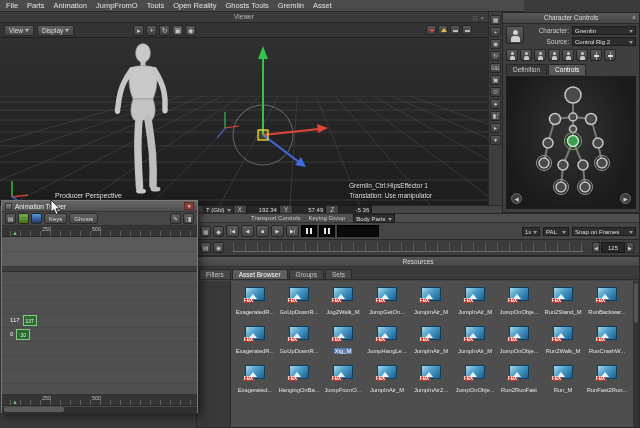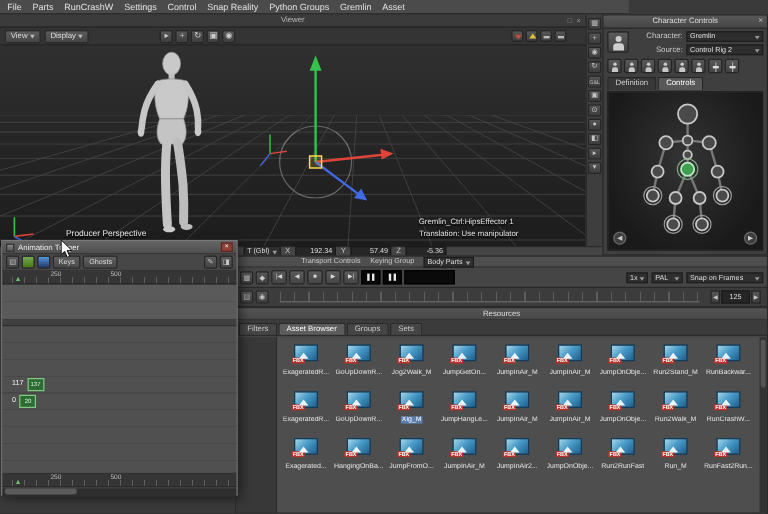--- a/index.html
+++ b/index.html
@@ -196,25 +196,25 @@
   .cursor { position:absolute; left:50px; top:200px; z-index:60; pointer-events:none; }
 </style>
 </head>
 <body>
 
 <div id="stage">
 
   <div class="menubar">
     <span class="menu-item">File</span>
     <span class="menu-item">Parts</span>
-    <span class="menu-item">RunCrashW</span>
-    <span class="menu-item">Settings</span>
-    <span class="menu-item">Control</span>
-    <span class="menu-item">Snap Reality</span>
-    <span class="menu-item">Python Groups</span>
+    <span class="menu-item">Animation</span>
+    <span class="menu-item">JumpFromO</span>
+    <span class="menu-item">Tools</span>
+    <span class="menu-item">Open Reality</span>
+    <span class="menu-item">Ghosts Tools</span>
     <span class="menu-item">Gremlin</span>
     <span class="menu-item">Asset</span>
   </div>
 
   <div class="viewer">
     <div class="viewer-tabbar">
       <span>Viewer</span>
       <span class="corner">□ ×</span>
     </div>
     <div class="viewer-toolbar">

